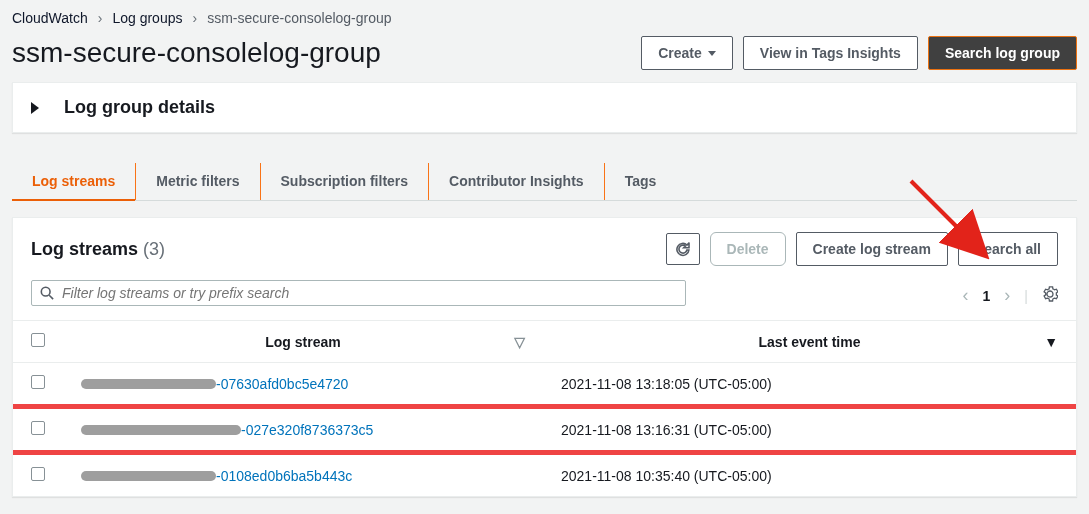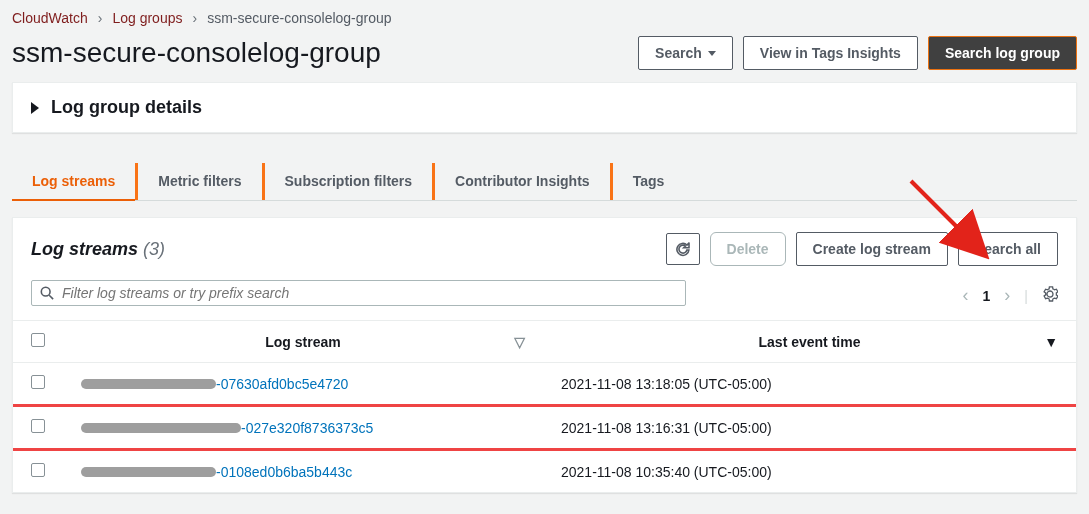--- a/index.html
+++ b/index.html
@@ -14,21 +14,21 @@
   }
 
   
   .breadcrumb {
     padding: 10px 12px 10px 12px;
     display: flex;
     align-items: center;
     gap: 10px;
     font-size: 14px;
   }
-  .breadcrumb .crumb { color: #7f1d1d; cursor: pointer; }
+  .breadcrumb .crumb { color: #0f172a; cursor: pointer; }
   .breadcrumb .sep { color: #687078; }
   .breadcrumb .current { color: #545b64; }
 
   
   .header {
     display: flex;
     align-items: center;
     justify-content: space-between;
     padding: 0 12px 12px 12px;
   }
@@ -69,21 +69,21 @@
 
   
   .details-panel {
     margin: 0 12px;
     background: #fff;
     border: 1px solid #eaeded;
     box-shadow: 0 1px 1px rgba(0,0,0,.08);
     padding: 14px 18px;
   }
   .details-title {
-    display: flex; align-items: center; gap: 12px;
+    display: flex; align-items: center; gap: 25px;
     font-size: 18px; font-weight: 700;
   }
   .tri-right {
     width: 0; height: 0;
     border-top: 6px solid transparent;
     border-bottom: 6px solid transparent;
     border-left: 8px solid #16191f;
   }
 
   
@@ -91,21 +91,21 @@
     margin: 30px 12px 0 12px;
     display: flex;
     border-bottom: 1px solid #d5dbdb;
   }
   .tab {
     padding: 10px 20px;
     font-size: 14px;
     font-weight: 700;
     color: #545b64;
     cursor: pointer;
-    border-left: 3px solid #f97316;
+    border-left: 1px solid #f97316;
   }
   .tab:first-child { border-left: none; }
   .tab.active {
     color: #eb5f07;
     border-bottom: 2px solid #eb5f07;
     margin-bottom: -1px;
   }
 
   
   .table-card {
@@ -114,21 +114,21 @@
     border: 1px solid #eaeded;
     box-shadow: 0 1px 1px rgba(0,0,0,.08);
   }
   .table-header {
     display: flex;
     justify-content: space-between;
     align-items: center;
     padding: 14px 18px 10px 18px;
     gap: 12px;
   }
-  .table-title { font-size: 18px; font-weight: 700; font-style: italic; }
+  .table-title { font-size: 18px; font-weight: 700; }
   .table-title .count { color: #687078; font-weight: 400; }
   .table-header-actions { display: flex; gap: 10px; align-items: center; }
   .icon-btn {
     width: 34px; height: 32px;
     border: 1px solid #545b64;
     background: #fff; border-radius: 2px;
     display: inline-flex; align-items: center; justify-content: center;
     cursor: pointer;
   }
 
@@ -169,21 +169,21 @@
     text-align: center;
     font-size: 14px;
     font-weight: 700;
     padding: 12px 18px;
     border-top: 1px solid #eaeded;
     border-bottom: 1px solid #eaeded;
     color: #16191f;
   }
   table.streams td {
     padding: 12px 18px;
-    border-bottom: 3px solid #ef4444;
+    border-bottom: 5px solid #ef4444;
     font-size: 14px;
     vertical-align: middle;
   }
   table.streams tr:last-child td { border-bottom: none; }
   .cb {
     width: 14px; height: 14px;
     border: 1px solid #879196;
     border-radius: 2px;
     display: inline-block;
     background: #fff;
@@ -224,21 +224,21 @@
   <span class="sep">›</span>
   <span class="crumb">Log groups</span>
   <span class="sep">›</span>
   <span class="current">ssm-secure-consolelog-group</span>
 </nav>
 
 <div class="header">
   <h1>ssm-secure-consolelog-group</h1>
   <div class="header-actions">
     <button class="btn">
-      <span>Search</span>
+      <span>Create</span>
       <span class="caret-down"></span>
     </button>
     <button class="btn">View in Tags Insights</button>
     <button class="btn btn-primary">Search log group</button>
   </div>
 </div>
 
 <div class="details-panel">
   <div class="details-title">
     <span class="tri-right"></span>

